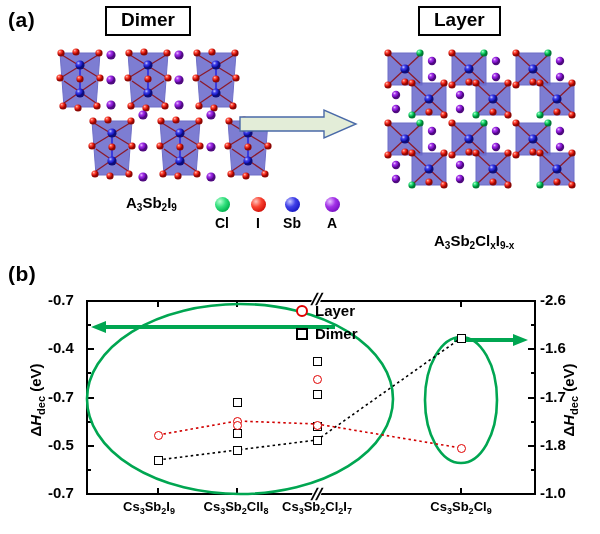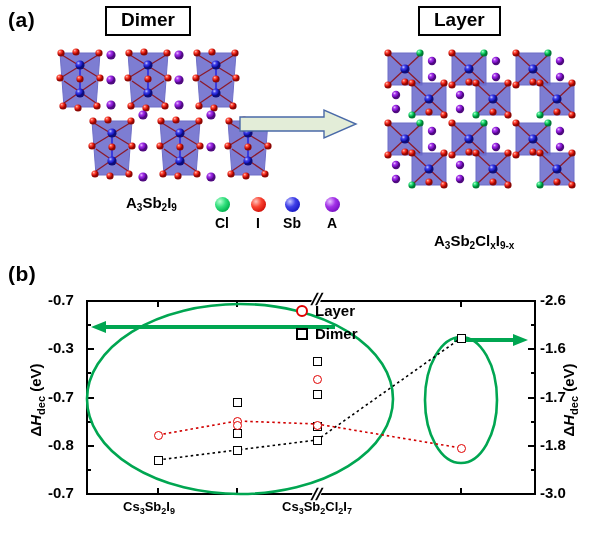--- a/index.html
+++ b/index.html
@@ -432,39 +432,41 @@
     <div class="tick" style="left:236px;top:488px;width:2px;height:7px;"></div>
     <div class="tick" style="left:316px;top:488px;width:2px;height:7px;"></div>
     <div class="tick" style="left:460px;top:488px;width:2px;height:7px;"></div>
 
     <div class="tick" style="left:157px;top:301px;width:2px;height:6px;"></div>
     <div class="tick" style="left:236px;top:301px;width:2px;height:6px;"></div>
     <div class="tick" style="left:316px;top:301px;width:2px;height:6px;"></div>
     <div class="tick" style="left:460px;top:301px;width:2px;height:6px;"></div>
 
     <div class="ticklabel" style="left:48px;top:291px;">-0.7</div>
-    <div class="ticklabel" style="left:48px;top:339px;">-0.3</div>
+    <div class="ticklabel" style="left:48px;top:339px;">-0.4</div>
     <div class="ticklabel" style="left:48px;top:388px;text-align:right;">-0.7</div>
-    <div class="ticklabel" style="left:48px;top:436px;">-0.8</div>
+    <div class="ticklabel" style="left:48px;top:436px;">-0.5</div>
     <div class="ticklabel" style="left:48px;top:484px;">-0.7</div>
 
     <div class="ticklabel" style="left:540px;top:291px;">-2.6</div>
     <div class="ticklabel" style="left:540px;top:339px;">-1.6</div>
     <div class="ticklabel" style="left:540px;top:388px;">-1.7</div>
     <div class="ticklabel" style="left:540px;top:436px;">-1.8</div>
-    <div class="ticklabel" style="left:540px;top:484px;">-3.0</div>
+    <div class="ticklabel" style="left:540px;top:484px;">-1.0</div>
 
     <div class="axis-title" style="left:-28px;top:390px;transform:rotate(-90deg);transform-origin:center;width:130px;text-align:center;">Δ<i>H</i><sub>dec</sub> (eV)</div>
     <div class="axis-title" style="left:505px;top:390px;transform:rotate(-90deg);transform-origin:center;width:130px;text-align:center;">Δ<i>H</i><sub>dec</sub> (eV)</div>
 
     <div class="brk" style="left:312px;top:291px;">//</div>
     <div class="brk" style="left:312px;top:486px;">//</div>
 
     <div class="xcat" style="left:89px;top:499px;width:120px;">Cs<sub>3</sub>Sb<sub>2</sub>I<sub>9</sub></div>
+    <div class="xcat" style="left:176px;top:499px;width:120px;">Cs<sub>3</sub>Sb<sub>2</sub>ClI<sub>8</sub></div>
     <div class="xcat" style="left:257px;top:499px;width:120px;">Cs<sub>3</sub>Sb<sub>2</sub>Cl<sub>2</sub>I<sub>7</sub></div>
+    <div class="xcat" style="left:401px;top:499px;width:120px;">Cs<sub>3</sub>Sb<sub>2</sub>Cl<sub>9</sub></div>
 
     <svg width="600" height="534" style="left:0;top:0;">
 
       <ellipse cx="240" cy="399" rx="153" ry="95" fill="none" stroke="#00a651" stroke-width="2.6"></ellipse>
       <ellipse cx="461" cy="400" rx="36" ry="63" fill="none" stroke="#00a651" stroke-width="2.6"></ellipse>
 
       <g>
         <line x1="335" y1="327" x2="101" y2="327" stroke="#00a651" stroke-width="4"></line>
         <polygon points="91,327 106,321 106,333" fill="#00a651"></polygon>
       </g>

